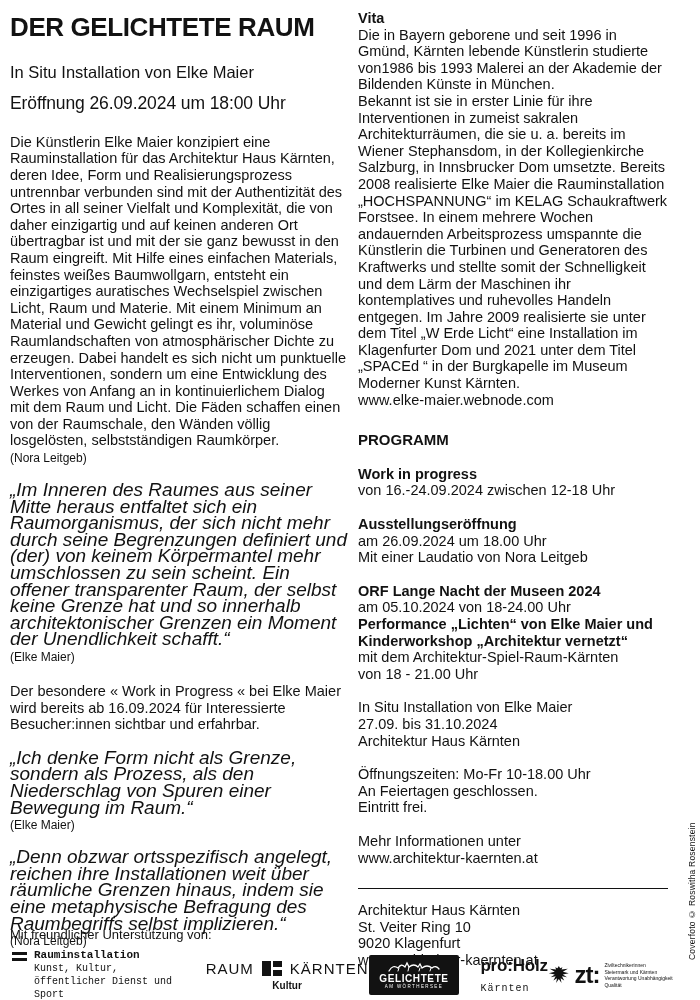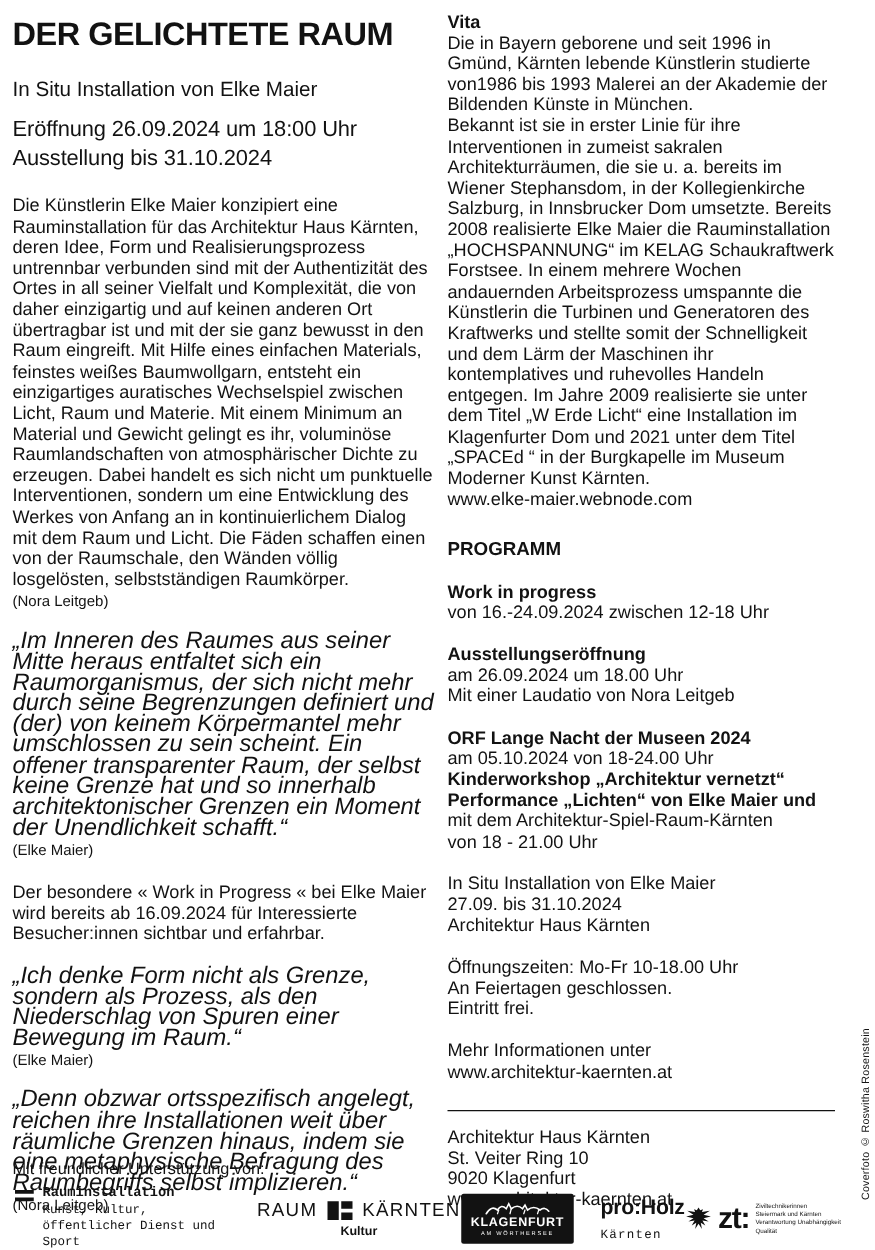--- a/index.html
+++ b/index.html
@@ -62,21 +62,20 @@
   .zt-lines{font-size:5px;line-height:6.5px;}
 </style>
 </head>
 <body>
 
 <div class="col-left">
   <div class="main-title">DER GELICHTETE RAUM</div>
   <div class="subtitle">In Situ Installation von Elke Maier</div>
   <div class="dates">
     <div>Eröffnung 26.09.2024 um 18:00 Uhr</div>
-    <div>Ausstellung bis 31.10.2024</div>
   </div>
   <div class="body-text">Die Künstlerin Elke Maier konzipiert eine Rauminstallation für das Architektur Haus Kärnten, deren Idee, Form und Realisierungsprozess untrennbar verbunden sind mit der Authentizität des Ortes in all seiner Vielfalt und Komplexität, die von daher einzigartig und auf keinen anderen Ort übertragbar ist und mit der sie ganz bewusst in den Raum eingreift. Mit Hilfe eines einfachen Materials, feinstes weißes Baumwollgarn, entsteht ein einzigartiges auratisches Wechselspiel zwischen Licht, Raum und Materie. Mit einem Minimum an Material und Gewicht gelingt es ihr, voluminöse Raumlandschaften von atmosphärischer Dichte zu erzeugen. Dabei handelt es sich nicht um punktuelle Interventionen, sondern um eine Entwicklung des Werkes von Anfang an in kontinuierlichem Dialog mit dem Raum und Licht. Die Fäden schaffen einen von der Raumschale, den Wänden völlig losgelösten, selbstständigen Raumkörper.</div>
   <div class="credit">(Nora Leitgeb)</div>
   <div class="quote">„Im Inneren des Raumes aus seiner Mitte heraus entfaltet sich ein Raumorganismus, der sich nicht mehr durch seine Begrenzungen definiert und (der) von keinem Körpermantel mehr umschlossen zu sein scheint. Ein offener transparenter Raum, der selbst keine Grenze hat und so innerhalb architektonischer Grenzen ein Moment der Unendlichkeit schafft.“</div>
   <div class="credit">(Elke Maier)</div>
   <div class="body-text">Der besondere « Work in Progress « bei Elke Maier wird bereits ab 16.09.2024 für Interessierte Besucher:innen sichtbar und erfahrbar.</div>
   <div class="quote">„Ich denke Form nicht als Grenze, sondern als Prozess, als den Niederschlag von Spuren einer Bewegung im Raum.“</div>
   <div class="credit">(Elke Maier)</div>
   <div class="quote">„Denn obzwar ortsspezifisch angelegt, reichen ihre Installationen weit über räumliche Grenzen hinaus, indem sie eine metaphysische Befragung des Raumbegriffs selbst implizieren.“</div>
   <div class="credit">(Nora Leitgeb)</div>
@@ -97,22 +96,22 @@
 
   <div class="block">
     <div class="bold">Ausstellungseröffnung</div>
     <div>am 26.09.2024 um 18.00 Uhr</div>
     <div>Mit einer Laudatio von Nora Leitgeb</div>
   </div>
 
   <div class="block">
     <div class="bold">ORF Lange Nacht der Museen 2024</div>
     <div>am 05.10.2024 von 18-24.00 Uhr</div>
+    <div class="bold">Performance „Lichten“ von Elke Maier und</div>
     <div class="bold">Kinderworkshop „Architektur vernetzt“</div>
-    <div class="bold">Performance „Lichten“ von Elke Maier und</div>
     <div>mit dem Architektur-Spiel-Raum-Kärnten</div>
     <div>von 18 - 21.00 Uhr</div>
   </div>
 
   <div class="block">
     <div>In Situ Installation von Elke Maier</div>
     <div>27.09. bis 31.10.2024</div>
     <div>Architektur Haus Kärnten</div>
   </div>
 
@@ -168,21 +167,21 @@
       <span>KÄRNTEN</span>
     </div>
     <div class="land-sub">Kultur</div>
   </div>
 
   <div class="logo-kf">
     <svg width="54" height="12" viewBox="0 0 54 12">
       <path d="M2 10 Q6 3 11 7 Q14 2 18 6 L20 2 L22 6 Q27 2 31 6 L33 3 L35 7 Q40 3 45 7 Q49 4 52 8" fill="none" stroke="#ffffff" stroke-width="1.3" stroke-linecap="round"></path>
       <path d="M12 7 L11 10 M22 6 L21 10 M33 7 L32 10 M44 7 L43 10" fill="none" stroke="#ffffff" stroke-width="1" stroke-linecap="round"></path>
     </svg>
-    <div class="kf-city">KLAGENFURT</div>
+    <div class="kf-city">GELICHTETE</div>
     <div class="kf-sub">AM WÖRTHERSEE</div>
   </div>
 
   <div class="logo-ph">
     <div class="ph-main">pro:Holz</div>
     <div class="ph-sub">Kärnten</div>
   </div>
 
   <div class="logo-zt">
     <svg width="22" height="20" viewBox="0 0 24 22">

